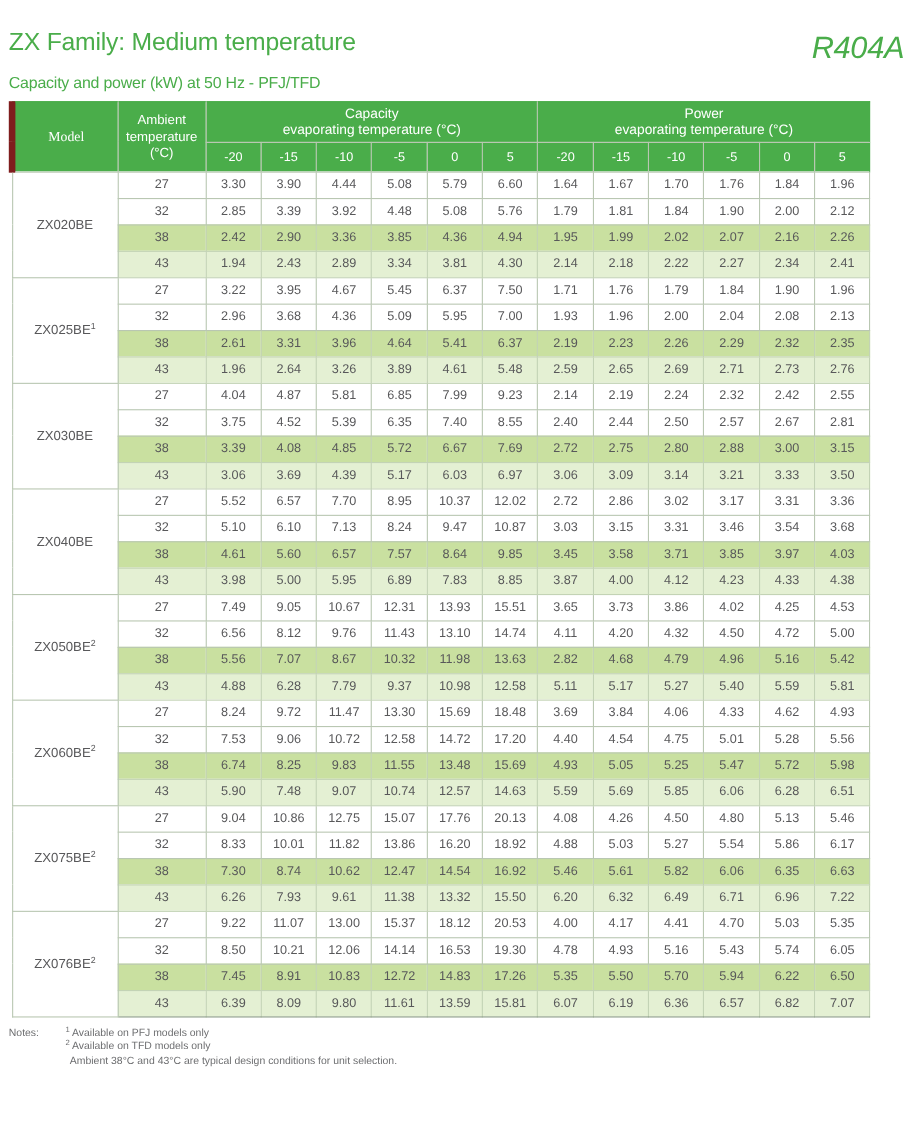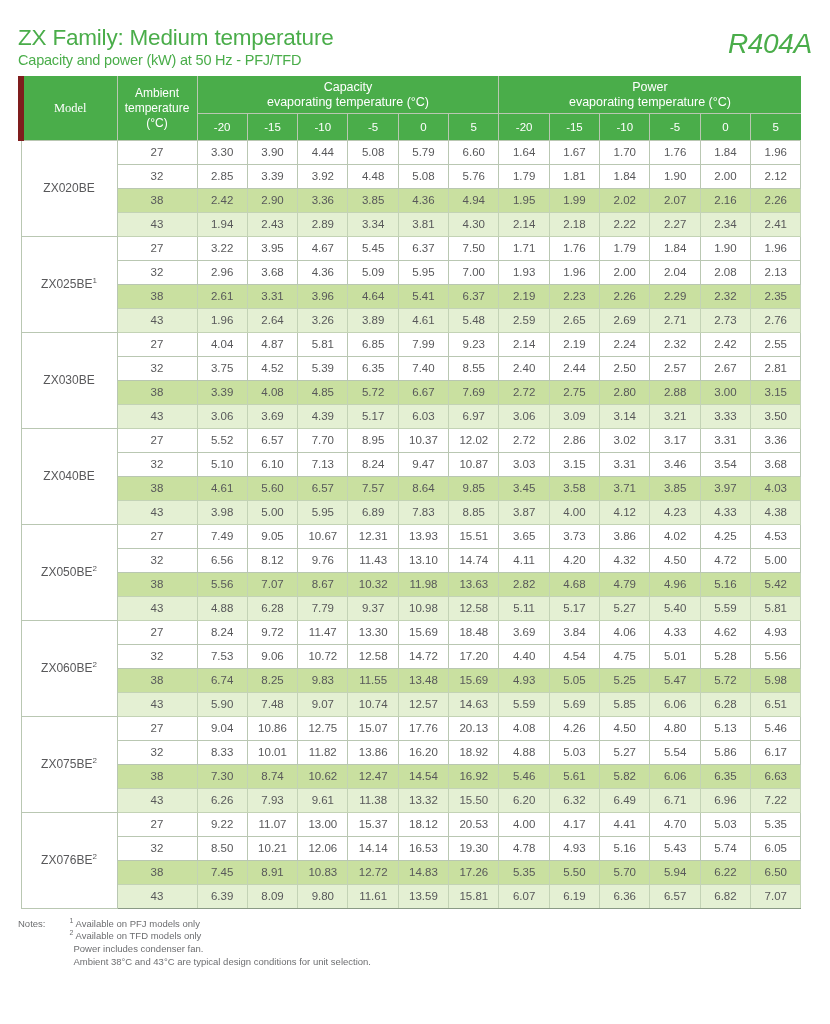--- a/index.html
+++ b/index.html
@@ -12,21 +12,21 @@
     height: 1024px;
     font-family: "Liberation Sans", sans-serif;
     color: #58585a;
     overflow: hidden;
   }
   .page {
     position: relative;
     width: 830px;
     height: 1024px;
     box-sizing: border-box;
-    padding: 0 18px;
+    padding: 0 8px;
     border-radius: 31px;
   }
 
   
   .title-bar {
     display: flex;
     align-items: flex-start;
     justify-content: space-between;
     padding-top: 26px;
     padding-bottom: 8px;
@@ -36,21 +36,21 @@
     font-size: 22.5px;
     color: #4aad4a;
     letter-spacing: -0.2px;
     font-weight: 400;
     white-space: nowrap;
   }
   .sub-title {
     font-size: 14.5px;
     color: #4aad4a;
     letter-spacing: -0.2px;
-    margin-top: 3px;
+    margin-top: 19px;
     white-space: nowrap;
   }
   .refrigerant {
     font-size: 28px;
     color: #4aad4a;
     letter-spacing: -0.3px;
     font-weight: 400;
     padding-top: 2px;
     white-space: nowrap;
     font-style: italic;
@@ -696,18 +696,17 @@
           <td class="">7.07</td>
         </tr>
       </tbody>
   </table>
 
   <div class="notes">
     <div class="notes-label">Notes:</div>
     <div class="notes-list" id="notes-list">
         <div><sup>1</sup> Available on PFJ models only</div>
         <div><sup>2</sup> Available on TFD models only</div>
-        <div class="note-indent">Power includes condenser fan.</div>
         <div class="note-indent">Ambient 38°C and 43°C are typical design conditions for unit selection.</div>
       </div>
   </div>
 
 </div>
 
 </body></html>

